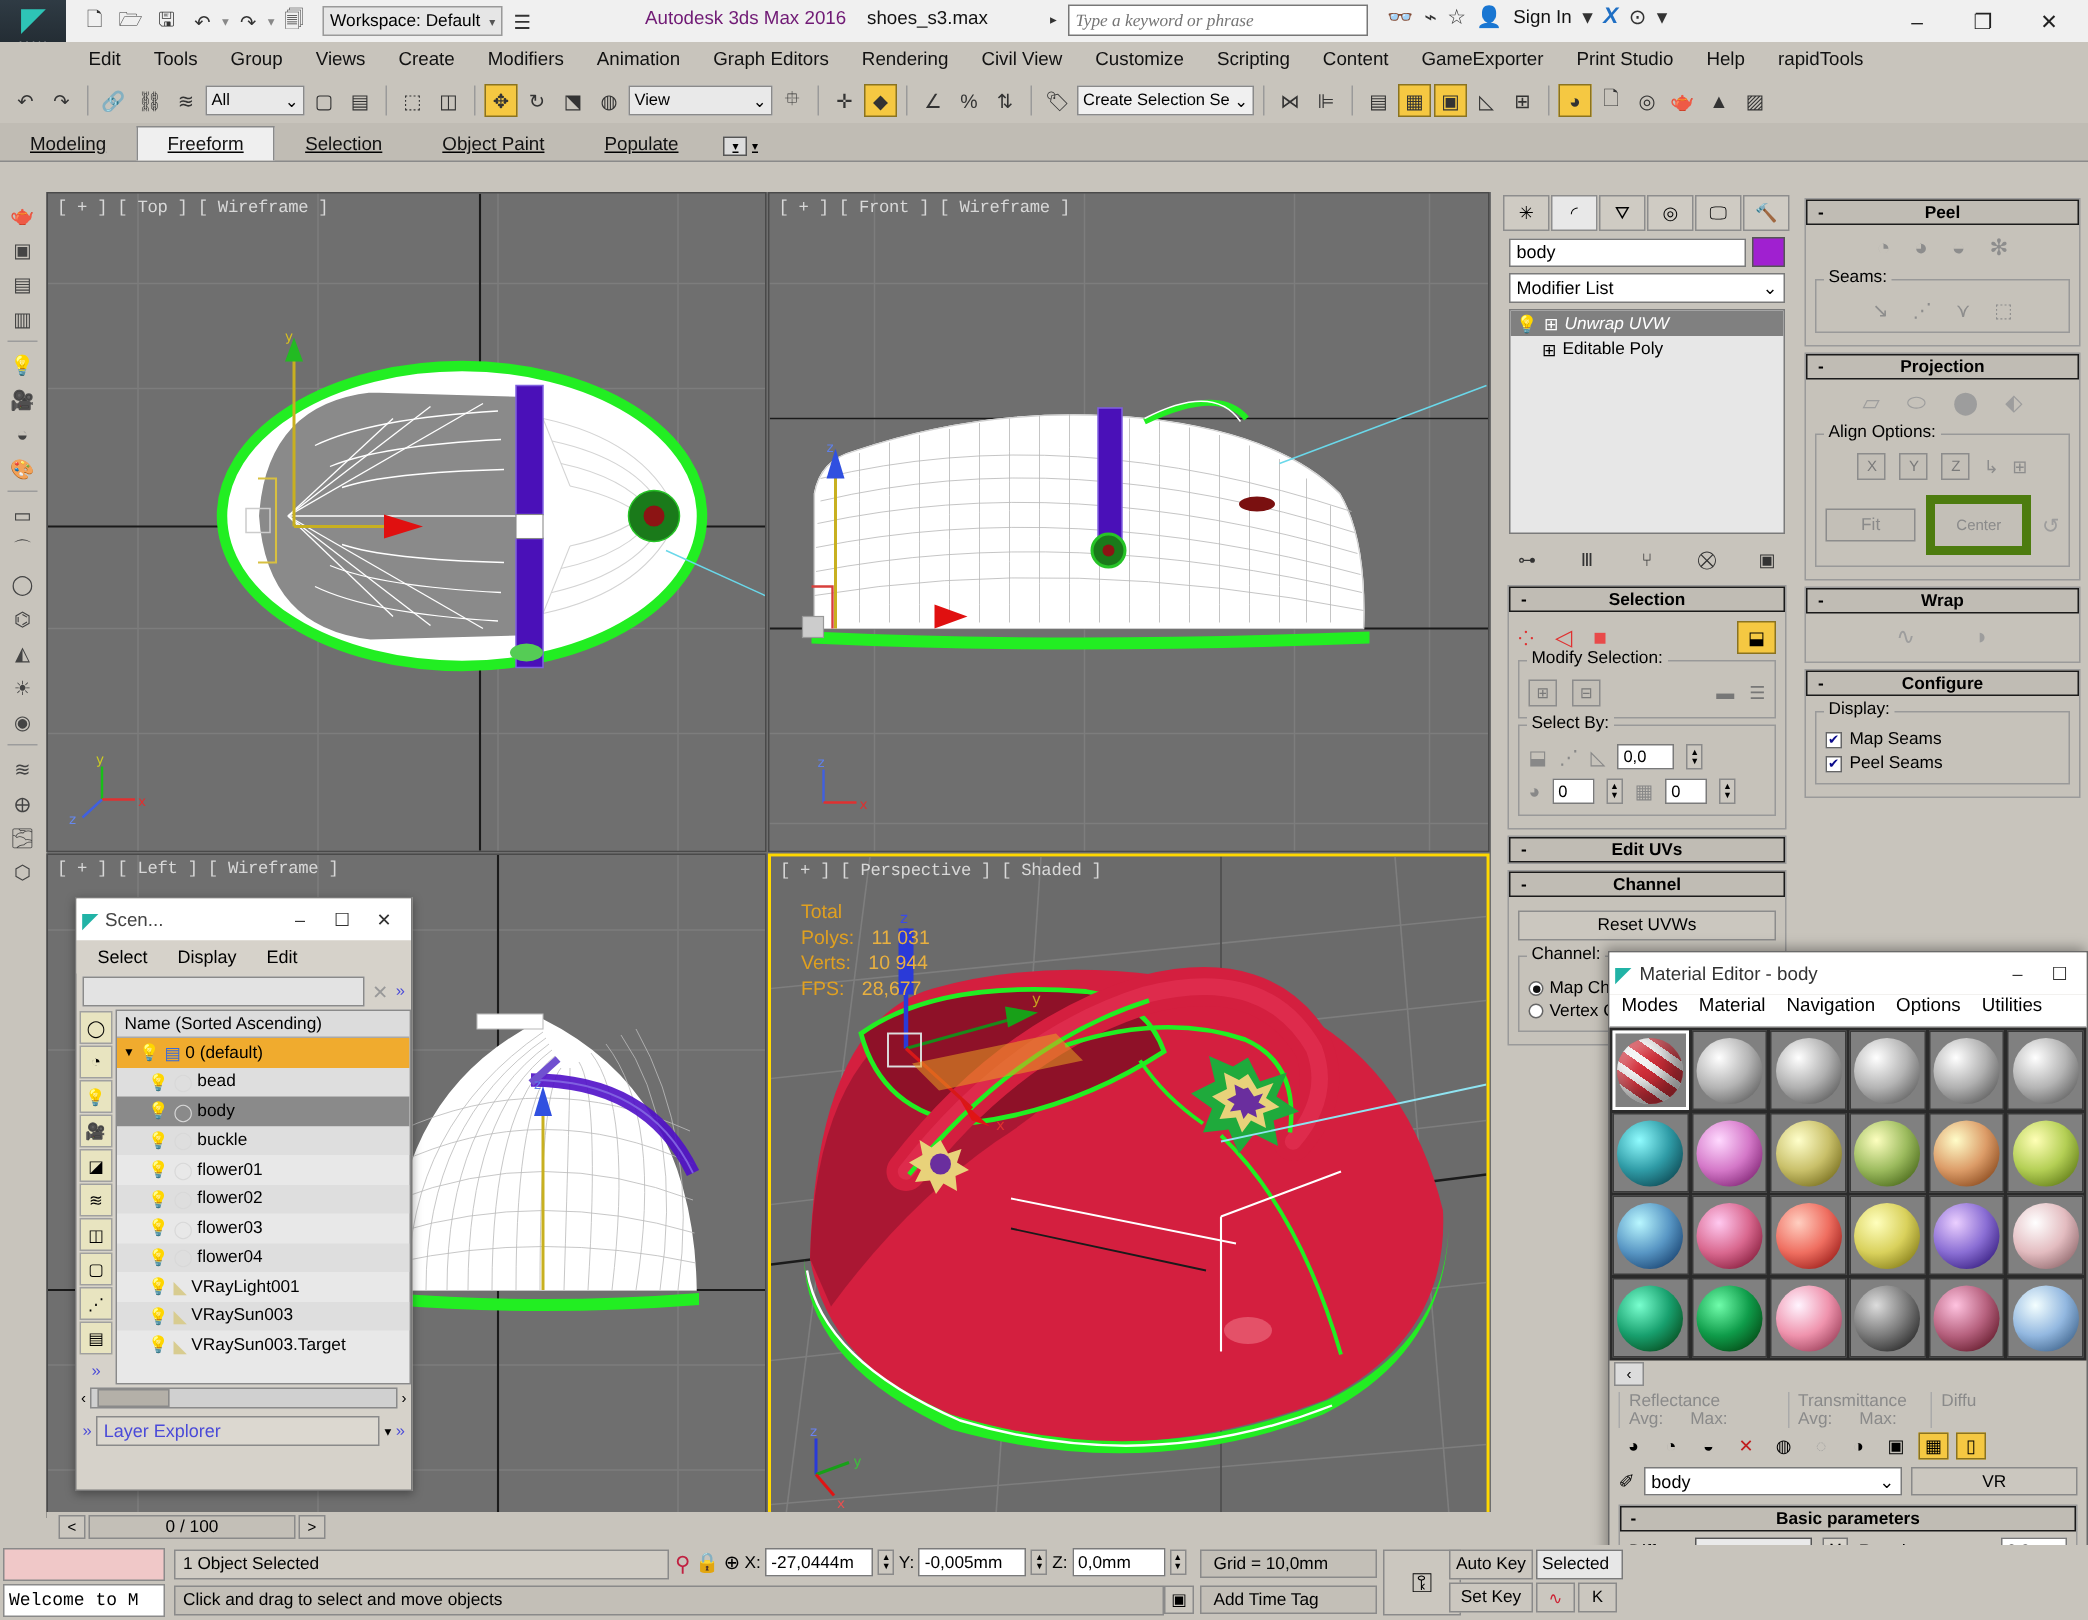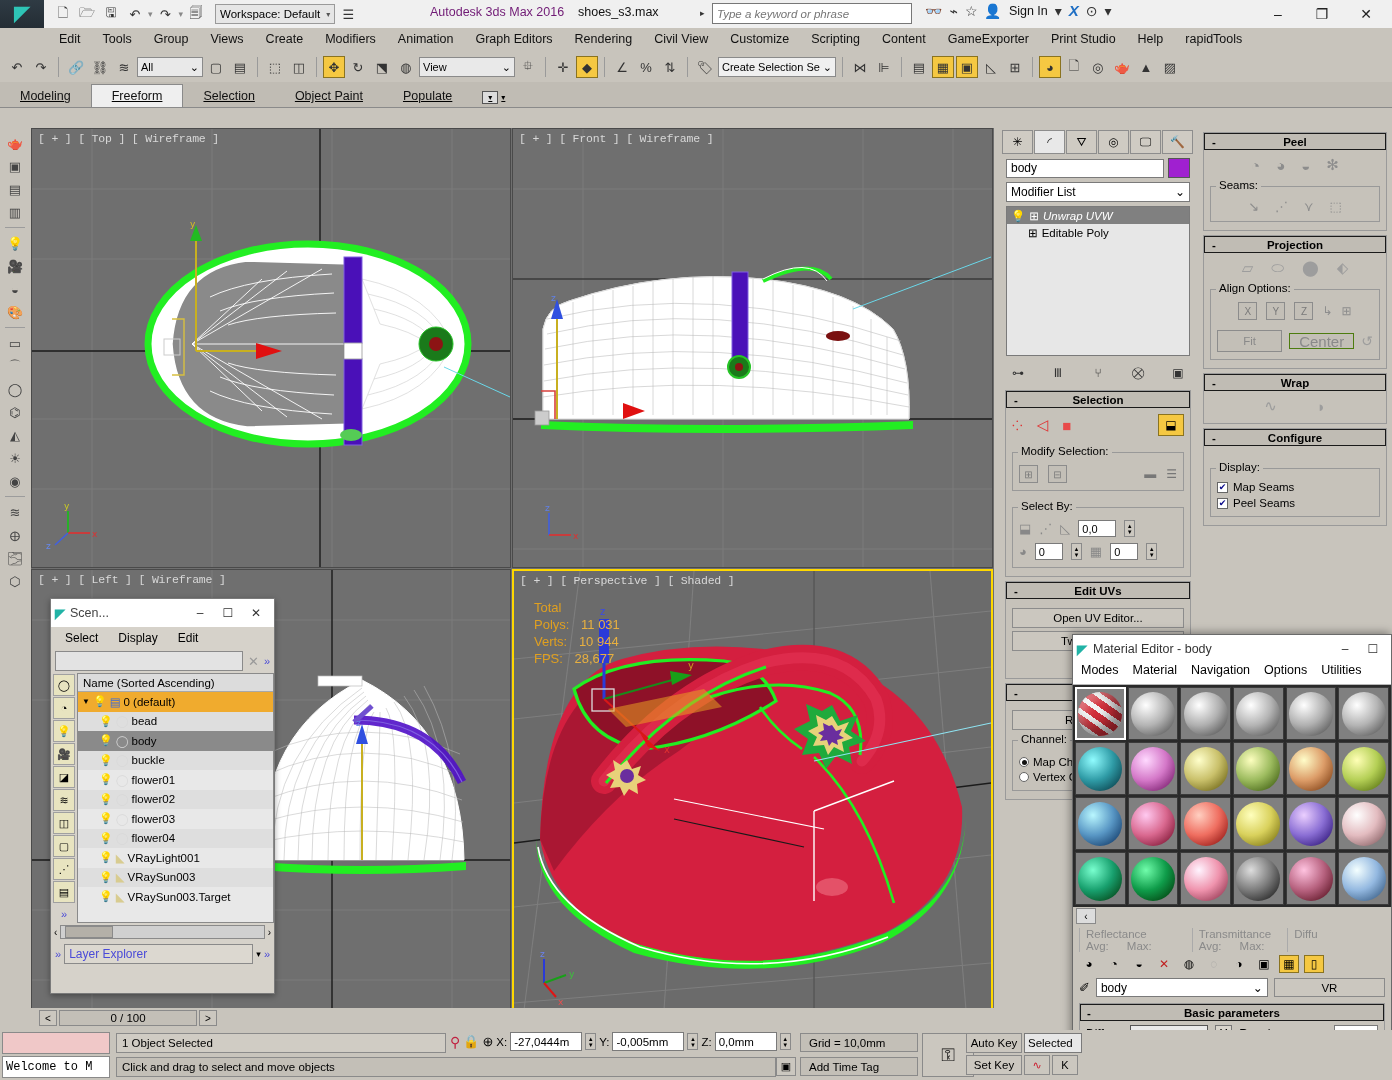--- a/index.html
+++ b/index.html
@@ -21,21 +21,21 @@
      justify-content:center; font-size:13px; color:#333; cursor:default;}
   .qsep { color:#888; font-size:9px; }
   .wsbox { margin-left:6px; height:20px; border:1px solid #9a9a9a; background:#e6e6e6;
      display:flex; align-items:center; padding:0 4px; font-size:11.5px; gap:6px;}
   .wsbox .arrow{ font-size:8px; color:#555; }
   .apptitle { position:absolute; left:430px; top:5px; font-size:12.5px; color:#701a75; }
   .filename { position:absolute; left:578px; top:5px; font-size:12.5px; color:#111; }
   .searchwrap { position:absolute; left:712px; top:3px; display:flex; align-items:center;
      border:1px solid #777; background:#fff; width:200px; height:21px; }
   .searchwrap input { border:0; outline:0; width:100%; height:100%; padding:12px 4px;
-     font-family:Liberation Sans, sans-serif; font-style:italic; font-size:11.5px; color:#777; background:transparent;}
+     font-family:Liberation Serif, serif; font-style:italic; font-size:11.5px; color:#777; background:transparent;}
   .caretL { position:absolute; left:700px; top:8px; font-size:9px; color:#333;}
   .tbicons { position:absolute; left:925px; top:2px; display:flex; align-items:center; gap:7px;}
   .tbicons .i { font-size:14px; color:#333; }
   .signin { font-size:12.5px; color:#111; }
   .xlogo { color:#1f6fc4; font-weight:bold; font-size:15px; font-style:italic;}
   .wbtns { position:absolute; right:4px; top:0; height:28px; display:flex; align-items:center;}
   .wbtn { width:44px; height:28px; display:flex; align-items:center; justify-content:center;
      font-size:14px; color:#222;}
 
   
@@ -110,21 +110,21 @@
   .stacktools { display:flex; align-items:center; gap:4px; padding:4px 8px;
      justify-content:space-between;}
   .stbtn { width:20px; height:18px; display:flex; align-items:center; justify-content:center;
      font-size:12px; color:#333;}
   .rollout { margin:4px 5px 0 5px; border:1px solid #9a9a9a; background:#c6c2ba;}
   .rollhdr { height:17px; background:#c0bcb4; border:1px solid #1a1a1a;
      display:flex; align-items:center; font-size:11.5px; font-weight:bold;}
   .rollhdr .minus { width:18px; text-align:center;}
   .rollhdr .ttl { flex:1; text-align:center; padding-right:18px;}
   .rollbody { padding:6px 6px 8px 6px;}
-  .group { border:1px solid #999; padding:12px 6px 7px 6px; margin-top:16px; position:relative;}
+  .group { border:1px solid #999; padding:12px 6px 7px 6px; margin-top:4px; position:relative;}
   .group > .glab { position:absolute; top:-8px; left:5px; background:#c6c2ba;
      padding:0 3px; font-size:11.5px;}
   .iconrow { display:flex; gap:8px; align-items:center; justify-content:center;}
   .sqbtn { width:19px; height:18px; border:1px solid #8c8c8c; background:#c3bfb7;
      display:flex; align-items:center; justify-content:center; font-size:10px; color:#7a7a7a;}
   .spin { height:17px; border:1px solid #7a7a7a; background:#fff; width:38px;
      font-size:11px; padding:0 3px; display:flex; align-items:center;}
   .spinarr { width:11px; height:17px; border:1px solid #8a8a8a; background:#ccc8c0;
      display:flex; flex-direction:column; align-items:center; justify-content:center;
      font-size:6px; line-height:6px;}
@@ -807,25 +807,20 @@
           </div>
         </div>
       </div>
     </div>
 
     <div class="rollout">
       <div class="rollhdr">
         <span class="minus">-</span>
         <span class="ttl">Edit UVs</span>
       </div>
-      <div class="rollbody">
-        <div class="bigbtn">Open UV Editor...</div>
-        <div class="bigbtn">Tweak In View</div>
-        <div style="text-align:center;color:#9a9a9a;font-size:14px">✎</div>
-      </div>
     </div>
 
     <div class="rollout">
       <div class="rollhdr">
         <span class="minus">-</span>
         <span class="ttl">Channel</span>
       </div>
       <div class="rollbody">
         <div class="bigbtn">Reset UVWs</div>
         <div class="group" style="margin-top:10px">
@@ -885,21 +880,21 @@
           <span class="glab">Align Options:</span>
           <div style="display:flex;gap:9px;align-items:center;justify-content:center">
             <div class="sqbtn">X</div>
             <div class="sqbtn">Y</div>
             <div class="sqbtn">Z</div>
             <span style="color:#8d8d8d">↳</span>
             <span style="color:#8d8d8d">⊞</span>
           </div>
           <div style="display:flex;gap:7px;align-items:center;margin-top:10px">
             <div style="flex:1;height:22px;border:1px solid #8c8c8c;background:#c3bfb7;display:flex;align-items:center;justify-content:center;font-size:11.5px;color:#8a8a8a">Fit</div>
-            <div style="flex:1;height:16px;border:1px solid #4d7c0f;background:#c3bfb7;display:flex;align-items:center;justify-content:center;font-size:15px;color:#8a8a8a">Center</div>
+            <div style="flex:1;height:40px;border:6px solid #4d7c0f;background:#c3bfb7;display:flex;align-items:center;justify-content:center;font-size:10px;color:#8a8a8a">Center</div>
             <span style="color:#9d9d9d;font-size:14px">↺</span>
           </div>
         </div>
       </div>
     </div>
 
     <div class="rollout">
       <div class="rollhdr">
         <span class="minus">-</span>
         <span class="ttl">Wrap</span>

